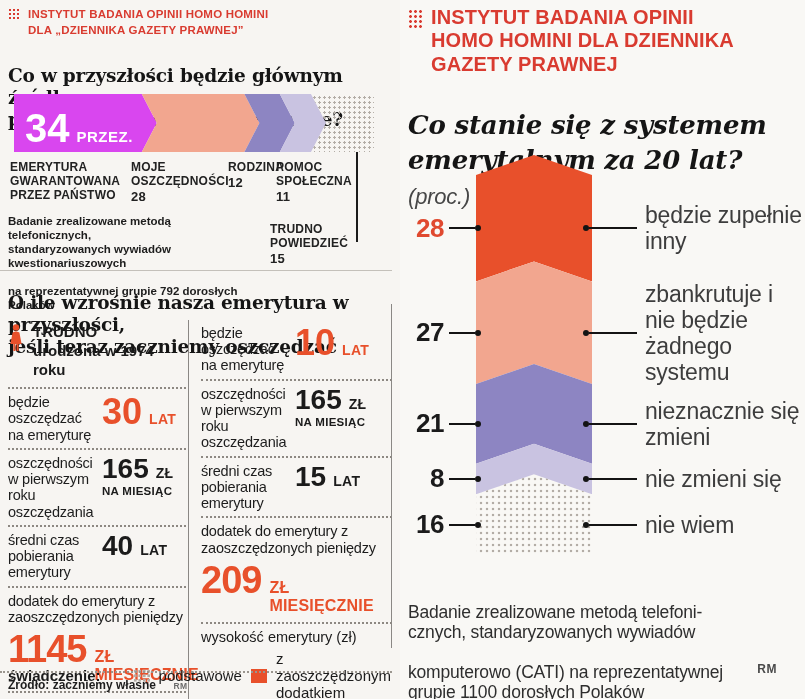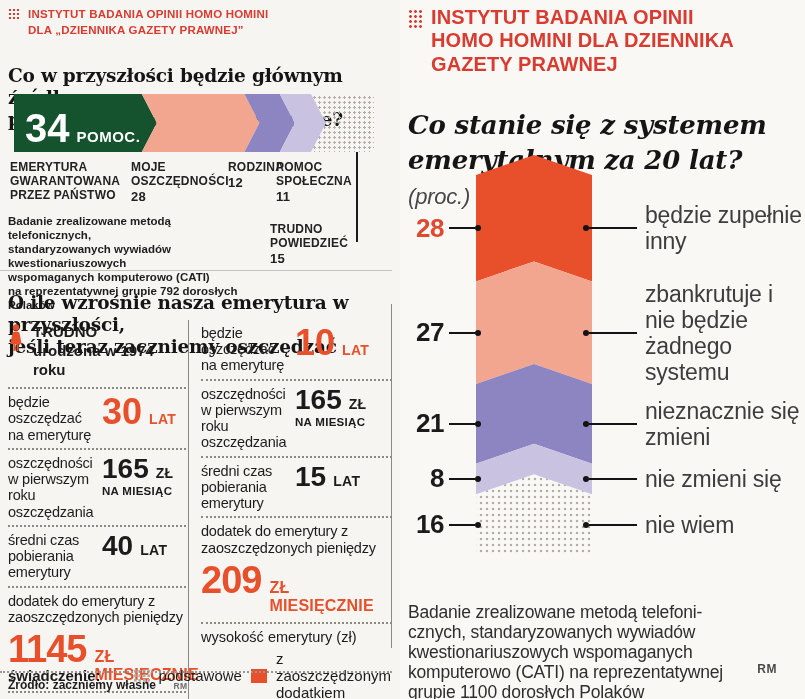--- a/index.html
+++ b/index.html
@@ -115,24 +115,24 @@
       </div>
     </header>
 
     <h2 class="serif-q q1">
       <span>Co w przyszłości będzie głównym źródłem</span><br>
       <span>pana/i dochodów na emeryturze?</span>
     </h2>
 
     <div class="achart">
       <div class="aband">
-        <div class="aseg aseg-first" style="background: #14532d; width: 142.8px;">
+        <div class="aseg aseg-first" style="background: #d946ef; width: 142.8px;">
           <span class="aval">
             <span class="n">34</span>
-            <span class="u">POMOC.</span>
+            <span class="u">PRZEZ.</span>
           </span>
         </div>
         <div class="aseg aseg-mid" style="background: rgb(242, 166, 143); width: 117.6px;"></div>
         <div class="aseg aseg-mid" style="background: rgb(141, 133, 194); width: 50.4px;"></div>
         <div class="aseg aseg-mid" style="background: rgb(201, 195, 225); width: 46.2px;"></div>
         <div class="aseg aseg-last dots-fill" style="width: 63px;"></div>
       </div>
 
       <div class="alabel" style="left:2px;top:66px;width:118px;">
         <div>EMERYTURA GWARANTOWANA PRZEZ PAŃSTWO</div>
@@ -152,21 +152,21 @@
       <div class="vline" style="left:348px;top:58px;height:90px;"></div>
       <div class="alabel" style="left:262px;top:128px;width:86px;">
         <div>TRUDNO POWIEDZIEĆ</div>
         <div class="av">15</div>
       </div>
     </div>
 
     <p class="lnote">
       <span>Badanie zrealizowane metodą telefonicznych,</span><br>
       <span>standaryzowanych wywiadów kwestionariuszowych</span><br>
-      <span>wspomaganych komputerowo (CATI)</span><br>
+      <br>
       <span>na reprezentatywnej grupie 792 dorosłych Polaków</span>
     </p>
 
     <div class="hrule"></div>
 
     <h2 class="serif-q q2">
       <span>O ile wzrośnie nasza emerytura w przyszłości,</span><br>
       <span>jeśli teraz zaczniemy oszczędzać</span>
     </h2>
 
@@ -380,19 +380,19 @@
               <span class="seg"></span>
             </span>
           <span class="rlabel">nie wiem</span>
         </div>
       </div>
     </div>
 
     <p class="rnote">
       <span>Badanie zrealizowane metodą telefoni-</span><br>
       <span>cznych, standaryzowanych wywiadów</span><br>
-      <span>kwestionariuszowych wspomaganych</span><br>
+      <br>
       <span>komputerowo (CATI) na reprezentatywnej</span><br>
       <span>grupie 1100 dorosłych Polaków</span>
     </p>
     <span class="rm-right">RM</span>
   </section>
 </div>
 
 </body></html>

